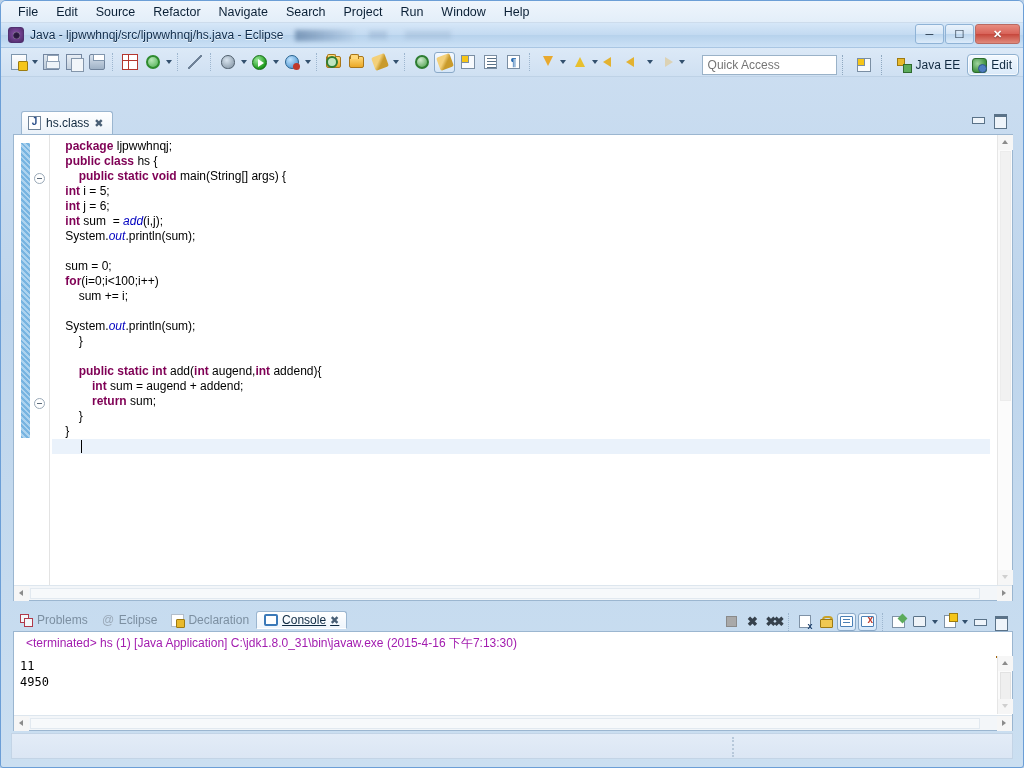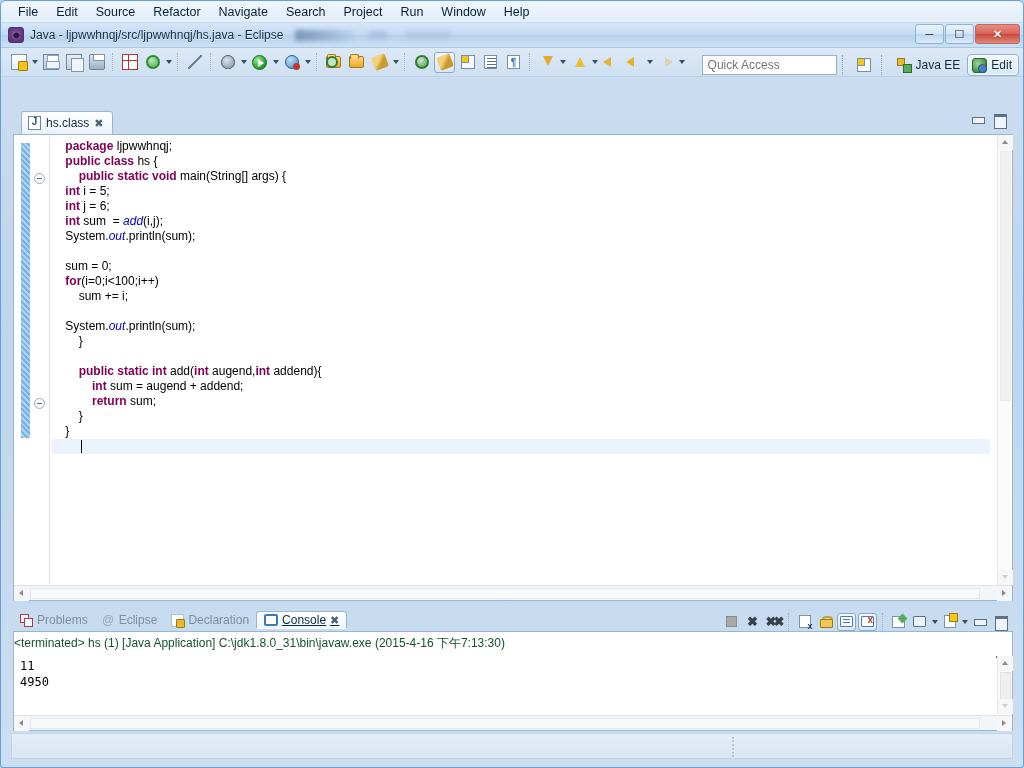--- a/index.html
+++ b/index.html
@@ -297,21 +297,21 @@
   .ic-pin::after{content:"";position:absolute;right:-2px;top:-2px;width:7px;height:7px;background:#5cab5c;transform:rotate(45deg);}
   .ic-display { width:13px;height:11px;background:#eef3f8;border:1px solid #5a7288;border-radius:1px; }
   .ic-newcon { width:12px;height:13px;background:#fff;border:1px solid #7f92a6;position:relative; }
   .ic-newcon::after{content:"";position:absolute;right:-3px;top:-3px;width:7px;height:7px;background:#f5c518;border:1px solid #9c7c10;}
 
   #console-body {
     position:absolute; left:0; top:22px; width:1000px; height:100px;
     border:1px solid #9bb6d0; background:#fff;
   }
   #console-header {
-    padding:3px 6px 4px 0; font-size:12px; color:#14532d;
+    padding:3px 6px 4px 12px; font-size:12px; color:#a21caf;
     border-bottom:2px solid #a16207; background:#fff;
     white-space:nowrap; overflow:hidden;
   }
   #console-out {
     position:absolute; left:0; top:24px; right:16px; bottom:16px;
     padding:2px 6px; font-family:"DejaVu Sans Mono", monospace;
     font-size:12px; line-height:16px; color:#000; white-space:pre;
     background:#fff;
   }
   #cvscroll { position:absolute; right:0; top:24px; width:15px; bottom:16px; background:#fbfbfb; border-left:1px solid #e6e6e6; }

